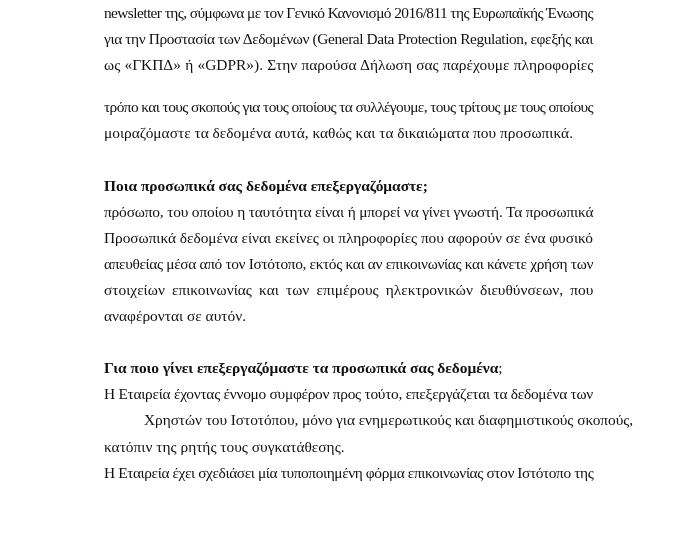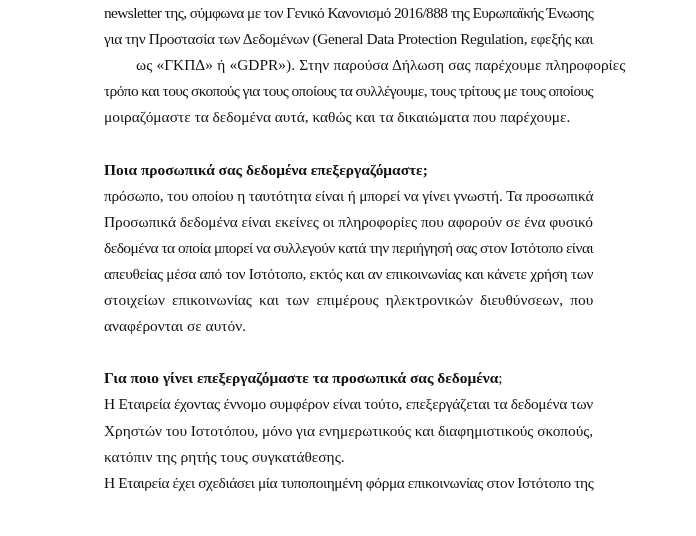--- a/index.html
+++ b/index.html
@@ -20,43 +20,42 @@
   .heading .normal { font-weight: normal; }
   .line { display: block; text-align: justify; text-align-last: justify; white-space: nowrap; }
   .line.end { text-align-last: left; }
 </style>
 </head>
 <body>
 
 <div class="page">
 
   <div class="p">
-    <span class="line" style="white-space: nowrap; display: block; word-spacing: 0px; letter-spacing: -0.589744px;">newsletter της, σύμφωνα με τον Γενικό Κανονισμό 2016/888 της Ευρωπαϊκής Ένωσης</span>
+    <span class="line" style="white-space: nowrap; display: block; word-spacing: 0px; letter-spacing: -0.589744px;">newsletter της, σύμφωνα με τον Γενικό Κανονισμό 2016/811 της Ευρωπαϊκής Ένωσης</span>
     <span class="line" style="white-space: nowrap; display: block; word-spacing: 0px; letter-spacing: -0.405063px;">για την Προστασία των Δεδομένων (General Data Protection Regulation, εφεξής και</span>
-    <span class="line" style="white-space: nowrap; display: block; word-spacing: 0.444444px; margin-left: 32px;">ως «ΓΚΠΔ» ή «GDPR»). Στην παρούσα Δήλωση σας παρέχουμε πληροφορίες</span>
-    <span class="line" style="white-space: nowrap; display: block; word-spacing: 0px; letter-spacing: -0.60241px;">τρόπο και τους σκοπούς για τους οποίους τα συλλέγουμε, τους τρίτους με τους οποίους</span>
-    <span class="line end">μοιραζόμαστε τα δεδομένα αυτά, καθώς και τα δικαιώματα που παρέχουμε.</span>
+    <span class="line" style="white-space: nowrap; display: block; word-spacing: 0.444444px;">ως «ΓΚΠΔ» ή «GDPR»). Στην παρούσα Δήλωση σας παρέχουμε πληροφορίες</span>
+    <span class="line" style="white-space: nowrap; display: block; word-spacing: 0px; letter-spacing: -0.60241px; margin-top: 16px;">τρόπο και τους σκοπούς για τους οποίους τα συλλέγουμε, τους τρίτους με τους οποίους</span>
+    <span class="line end">μοιραζόμαστε τα δεδομένα αυτά, καθώς και τα δικαιώματα που προσωπικά.</span>
   </div>
 
   <div class="blank"></div>
 
   <div class="heading">Ποια προσωπικά σας δεδομένα επεξεργαζόμαστε;</div>
   <div class="p">
     <span class="line" style="white-space: nowrap; display: block; word-spacing: 0px; letter-spacing: -0.171053px;">πρόσωπο, του οποίου η ταυτότητα είναι ή μπορεί να γίνει γνωστή. Τα προσωπικά</span>
     <span class="line" style="white-space: nowrap; display: block; word-spacing: 0px; letter-spacing: -0.0547945px;">Προσωπικά δεδομένα είναι εκείνες οι πληροφορίες που αφορούν σε ένα φυσικό</span>
-    <span class="line" style="white-space: nowrap; display: block; word-spacing: 0px; letter-spacing: -0.5375px;">δεδομένα τα οποία μπορεί να συλλεγούν κατά την περιήγησή σας στον Ιστότοπο είναι</span>
     <span class="line" style="white-space: nowrap; display: block; word-spacing: 0px; letter-spacing: -0.379747px;">απευθείας μέσα από τον Ιστότοπο, εκτός και αν επικοινωνίας και κάνετε χρήση των</span>
     <span class="line" style="white-space: nowrap; display: block; word-spacing: 3.28571px;">στοιχείων επικοινωνίας και των επιμέρους ηλεκτρονικών διευθύνσεων, που</span>
     <span class="line end">αναφέρονται σε αυτόν.</span>
   </div>
 
   <div class="blank"></div>
 
   <div class="heading"><span>Για ποιο γίνει επεξεργαζόμαστε τα προσωπικά σας δεδομένα</span><span class="normal">;</span></div>
   <div class="p">
-    <span class="line" style="white-space: nowrap; display: block; word-spacing: 0px; letter-spacing: -0.276316px;">Η Εταιρεία έχοντας έννομο συμφέρον είναι τούτο, επεξεργάζεται τα δεδομένα των</span>
-    <span class="line" style="white-space: nowrap; display: block; word-spacing: 0px; letter-spacing: -0.0684932px;">Χρηστών του Ιστοτόπου, μόνο για ενημερωτικούς και διαφημιστικούς σκοπούς,</span>
+    <span class="line" style="white-space: nowrap; display: block; word-spacing: 0px; letter-spacing: -0.276316px;">Η Εταιρεία έχοντας έννομο συμφέρον προς τούτο, επεξεργάζεται τα δεδομένα των</span>
+    <span class="line" style="white-space: nowrap; display: block; word-spacing: 0px; letter-spacing: -0.0684932px; margin-left: 40px;">Χρηστών του Ιστοτόπου, μόνο για ενημερωτικούς και διαφημιστικούς σκοπούς,</span>
     <span class="line end">κατόπιν της ρητής τους συγκατάθεσης.</span>
     <span class="line" style="white-space: nowrap; display: block; word-spacing: 0px; letter-spacing: -0.405063px;">Η Εταιρεία έχει σχεδιάσει μία τυποποιημένη φόρμα επικοινωνίας στον Ιστότοπο της</span>
 
   </div>
 
 </div>
 
 </body></html>

